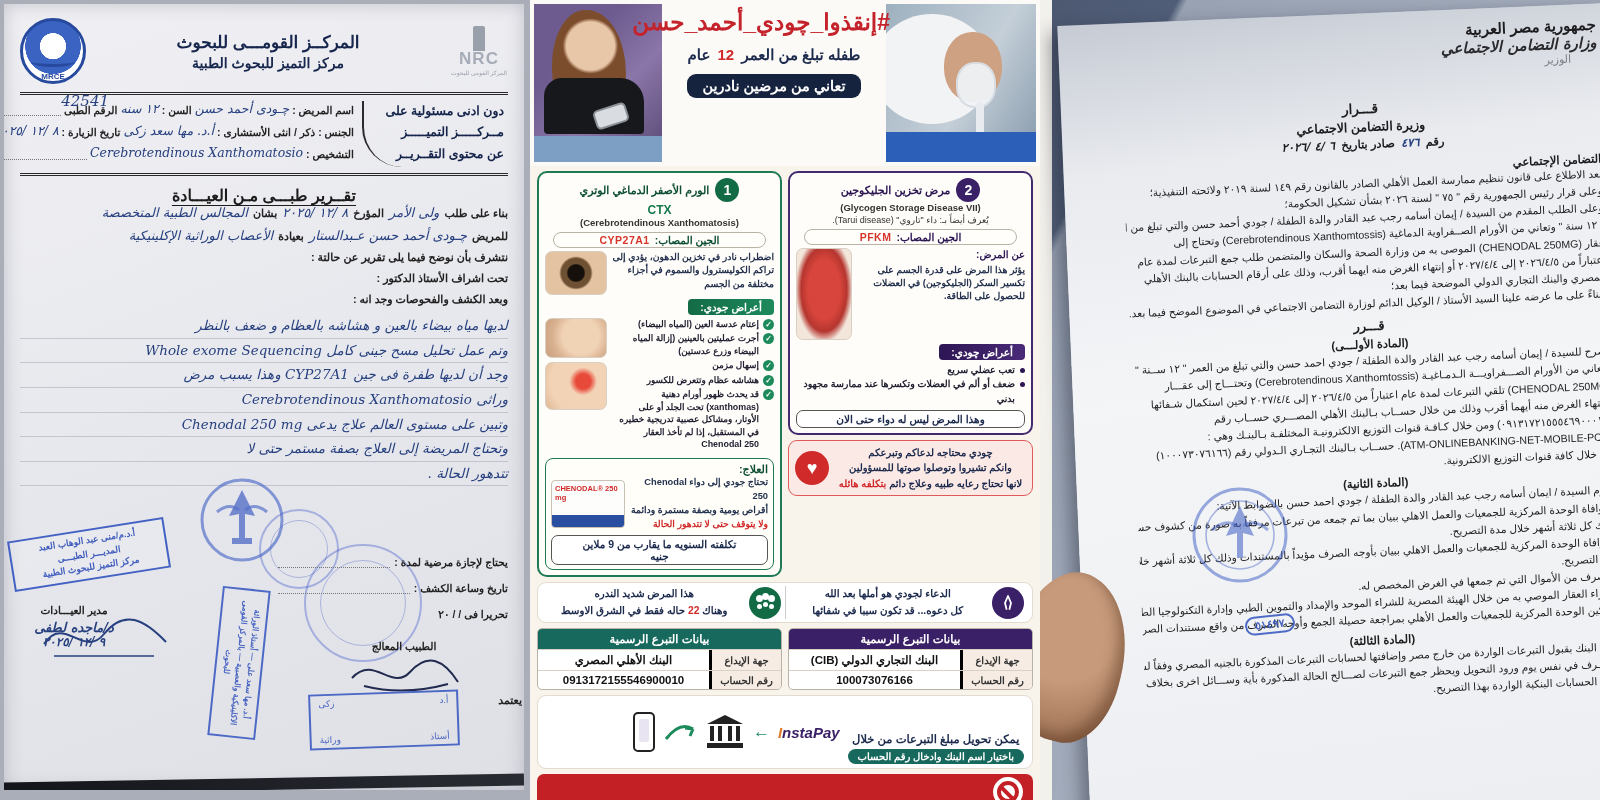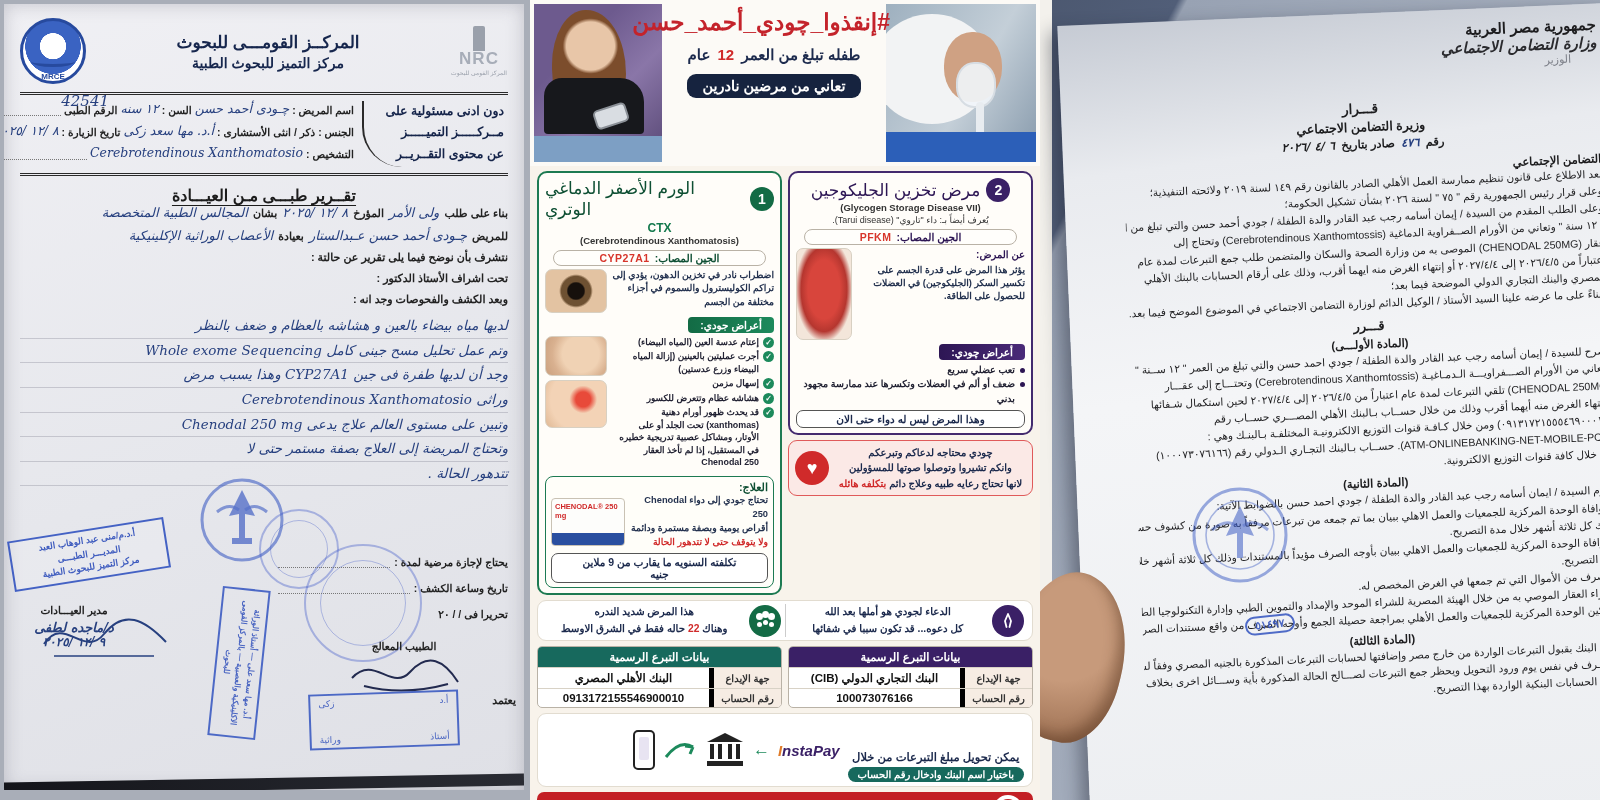--- a/index.html
+++ b/index.html
@@ -41,21 +41,21 @@
              margin-bottom:8px; flex-wrap:nowrap; }
   .ld-line .hw { font-size:13px; font-weight:normal; white-space:nowrap; }
   .ld-static { direction:rtl; text-align:right; font-size:11px; font-weight:bold; color:#222; margin-bottom:8px; }
   .ld-hwblock { direction:rtl; text-align:right; margin-top:2px; }
   .ld-hwblock .hwline { font-size:13.5px; line-height:1.75; border-bottom:1px solid rgba(90,90,110,.25); }
   .ld-bottom { position:absolute; right:16px; top:552px; width:230px; direction:rtl; font-size:10.5px; font-weight:bold; color:#222; }
   .ld-bottom .brow { display:flex; align-items:flex-end; gap:4px; margin-bottom:14px; }
   .ld-bottom .fill { flex:1; border-bottom:1px dotted #777; }
   .ld-doc-sign { position:absolute; right:60px; top:636px; text-align:center; }
   .ld-mgr { position:absolute; right:390px; top:600px; width:120px; text-align:center; font-size:10.5px; font-weight:bold; color:#222; }
-  .ld-approve { position:absolute; right:8px; top:690px; font-size:11px; font-weight:bold; color:#222; }
+  .ld-approve { position:absolute; right:2px; top:690px; font-size:11px; font-weight:bold; color:#222; }
   .stamp { position:absolute; color:#2f4fbb; }
   .stamp-rect { border:2px solid #3354c0; padding:3px 6px; font-size:9px; font-weight:bold; text-align:center;
                 line-height:1.5; transform:rotate(-9deg); background:rgba(255,255,255,.15); opacity:.9; }
   .stamp-eagle { width:86px; height:96px; opacity:.8; }
   .stamp-round { border:2px solid rgba(63,90,200,.55); border-radius:50%; opacity:.7; }
   .stamp-round .inner { position:absolute; inset:14px; border:1.5px solid rgba(63,90,200,.5); border-radius:50%; }
   .stamp-vert { border:2px solid #3354c0; padding:4px 3px; font-size:8px; font-weight:bold; text-align:center;
                 width:150px; transform:rotate(96deg); transform-origin:center; line-height:1.5; opacity:.85; }
   .stamp-box { border:2px solid #3354c0; width:150px; height:56px; transform:rotate(-2deg); font-size:9px;
                padding:3px 8px; display:flex; flex-direction:column; justify-content:space-between; opacity:.85; }
@@ -88,21 +88,21 @@
   .cards { display:flex; gap:6px; }
   .ccol { flex:1; display:flex; flex-direction:column; gap:5px; }
   .card { background:#fffdf9; border-radius:10px; padding:5px 6px; direction:rtl; }
   .card1 { border:2px solid #1d7a52; }
   .card2 { border:2px solid #432a6e; }
   .c-head { display:flex; align-items:center; gap:6px; justify-content:center; }
   .c-num { width:24px; height:24px; border-radius:50%; color:#fff; font-weight:bold; font-size:14px; flex:none;
            display:flex; align-items:center; justify-content:center; }
   .card1 .c-num { background:#136b45; }
   .card2 .c-num { background:#3a2066; }
-  .c-title { font-size:17px; font-weight:normal; text-align:left; }
+  .c-title { font-size:11px; font-weight:bold; text-align:center; }
   .card1 .c-title { color:#0e4f33; }
   .card2 .c-title { color:#2d1654; }
   .c-abbr { text-align:center; font-weight:bold; color:#157a4e; font-size:12px; margin-top:1px; }
   .c-latin { text-align:center; font-size:9.5px; color:#333; font-weight:bold; }
   .c-aka { text-align:center; font-size:9px; color:#333; margin-top:2px; }
   .gene { margin:4px 8px 3px; border:1px solid #b9b2a6; border-radius:12px; background:#fffefb; padding:1px 6px;
           display:flex; justify-content:center; gap:5px; font-size:10.5px; font-weight:bold; }
   .card1 .gene .gl { color:#0e4f33; } .card2 .gene .gl { color:#2d1654; }
   .gene .gv { color:#d7352b; letter-spacing:.5px; }
   .about-row { display:flex; gap:5px; align-items:flex-start; }
@@ -151,21 +151,21 @@
   .ic-people { background:#136b45; position:relative; }
   .ic-people .p { position:absolute; width:7px; height:7px; border-radius:50%; background:#fff; box-shadow:0 8px 0 -1px #fff; }
   .ic-people .p1 { left:7px; top:8px; } .ic-people .p2 { left:13px; top:6px; } .ic-people .p3 { left:19px; top:8px; }
   .tables { display:flex; gap:6px; direction:rtl; }
   .dtable { flex:1; border:1px solid #b9b2a6; border-radius:5px; overflow:hidden; background:#fff; }
   .dt-head { color:#fff; font-weight:bold; font-size:11.5px; text-align:center; padding:3px 16px; }
   .dt-cib .dt-head { background:#3a2066; }
   .dt-nbe .dt-head { background:#17695d; }
   .dt-row { display:flex; direction:rtl; border-top:1px solid #d8d2c6; }
   .dt-lab { width:72px; flex:none; background:#f6ece3; font-size:10px; font-weight:bold; color:#333;
-            display:flex; align-items:center; justify-content:center; padding:2px 2px; border-left:5px solid #000000; }
+            display:flex; align-items:center; justify-content:center; padding:2px 2px; border-left:3px solid #000000; }
   .dt-val { flex:1; display:flex; align-items:center; justify-content:center; font-weight:bold; color:#111;
             font-size:11.5px; padding:3px 2px; direction:rtl; }
   .instapay { background:#fff; border:1px solid #e2dcd0; border-radius:9px; padding:4px 8px; display:flex;
               direction:rtl; align-items:center; gap:8px; }
   .ip-txt { text-align:center; }
   .ip-l1 { font-size:11.5px; font-weight:bold; color:#1c2a4d; direction:rtl;margin-top:32px; }
   .ip-pill { display:inline-block; background:#17695d; color:#fff; font-size:10px; font-weight:bold;
              border-radius:10px; padding:2px 10px; margin-top:3px; direction:rtl; }
   .ip-logo { font-size:15px; font-weight:bold; font-style:italic; color:#3a2066; direction:ltr; flex:none; }
   .ip-logo span { color:#e07b28; }

